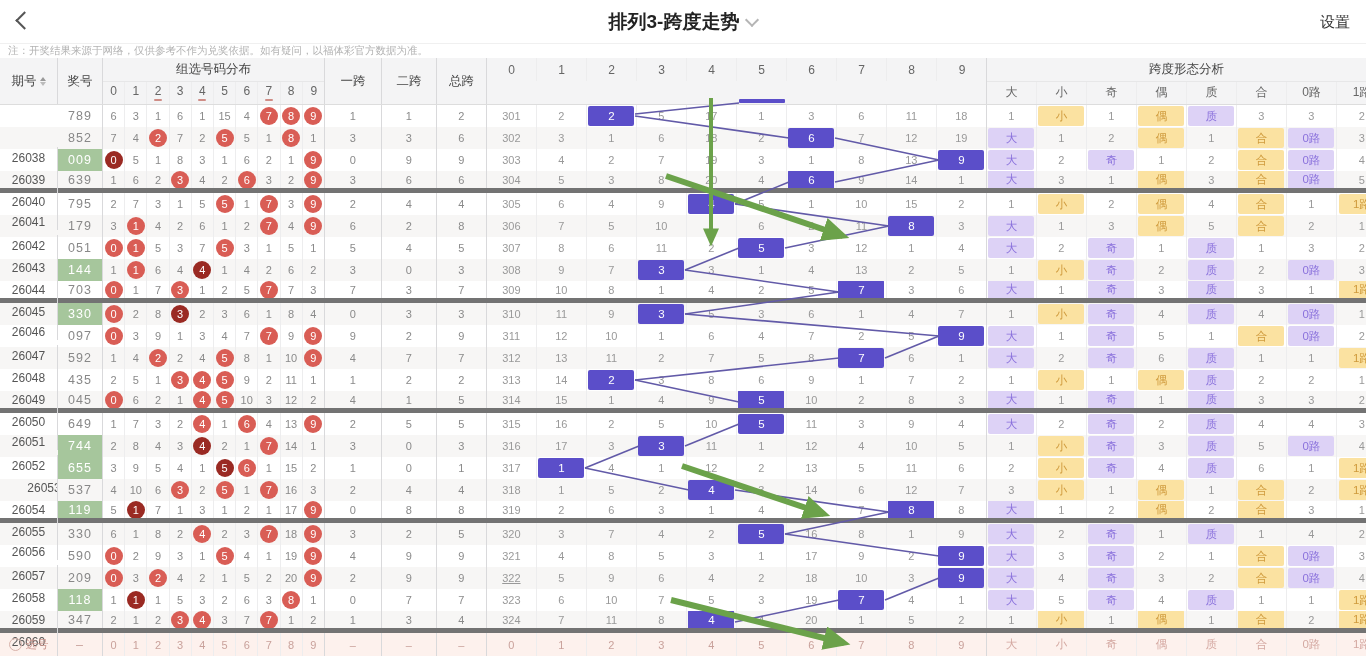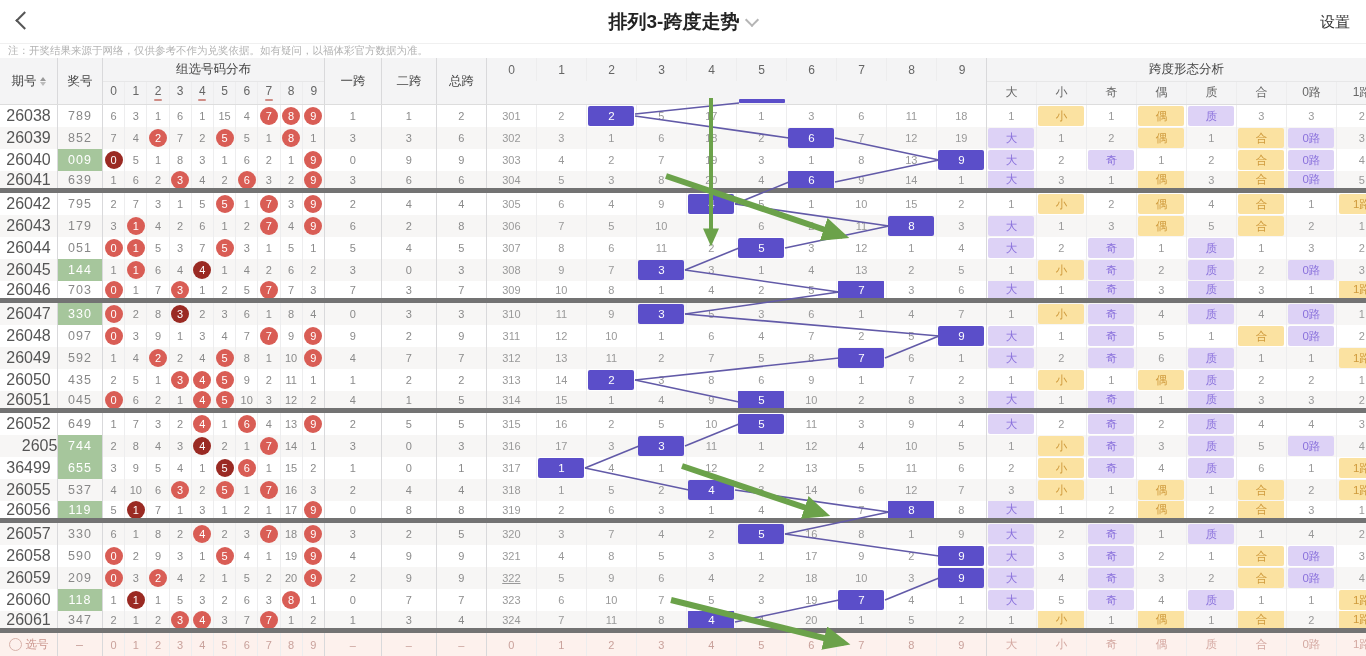--- a/index.html
+++ b/index.html
@@ -22,21 +22,21 @@
   .brl{border-right:1px solid #ededee;}
   .brh{border-right:1px solid #d9d9db;}
   .hgroup{display:flex;flex-direction:column;flex:0 0 auto;height:100%;box-sizing:border-box;}
   .hgl{height:24px;display:flex;align-items:center;justify-content:center;font-size:12.5px;color:#444;border-bottom:1px solid #e7e7e8;box-sizing:border-box;}
   .hsub{display:flex;height:23px;}
   .hsub .cell{font-size:12px;color:#666;}
   .hl{font-size:12.5px;color:#444;}
   .dcolhead{flex-direction:column;gap:1px;}
   .mark{width:8px;height:2px;border-radius:1px;background:#cf8d86;}
   .nomark{width:8px;height:2px;background:transparent;}
-  .tx-issue{font-size:16px;color:#555;}
+  .tx-issue{font-size:12px;color:#555;margin-top:42px;}
   .tx-prize{font-size:12.5px;color:#888;letter-spacing:1px;}
   .pair{background:#a6c69c;color:#fff;}
   .pair .tx-prize{color:#fff;}
   .tx{font-size:11px;color:#8a8a8a;}
   .ttx{font-size:11px;color:#999;}
   .circle{width:18px;height:18px;border-radius:50%;background:#d95d55;color:#fff;font-size:11px;display:flex;align-items:center;justify-content:center;}
   .circle.dark{background:#9a2a23;}
   .hit{width:46px;height:20px;border-radius:2px;background:#5b4ec9;color:#fff;font-size:11.5px;display:flex;align-items:center;justify-content:center;}
   .tag{width:46px;height:20px;border-radius:2px;font-size:11.5px;display:flex;align-items:center;justify-content:center;}
   .tag.pu{background:#ddd2f6;color:#8a71dc;}
@@ -984,21 +984,21 @@
       <div class="cell brl" style="width: 50px;">
         <span class="tag pu">质</span>
       </div>
       <div class="cell brl ttx" style="width: 50px;">5</div>
       <div class="cell brl" style="width: 50px;">
         <span class="tag pu">0路</span>
       </div>
       <div class="cell ttx" style="width: 50px;">4</div>
     </div>
     <div class="drow">
-      <div class="cell brh tx-issue" style="width: 58px;">36499</div>
+      <div class="cell brh tx-issue" style="width: 58px;">26054</div>
       <div class="cell brh pair" style="width: 45px;">
         <span class="tx-prize">655</span>
       </div>
       <div class="cell brl tx" style="width: 22.2px;">3</div>
       <div class="cell brl tx" style="width: 22.2px;">9</div>
       <div class="cell brl tx" style="width: 22.2px;">5</div>
       <div class="cell brl tx" style="width: 22.2px;">4</div>
       <div class="cell brl tx" style="width: 22.2px;">1</div>
       <div class="cell brl" style="width: 22.2px;">
         <span class="circle dark">5</span>

